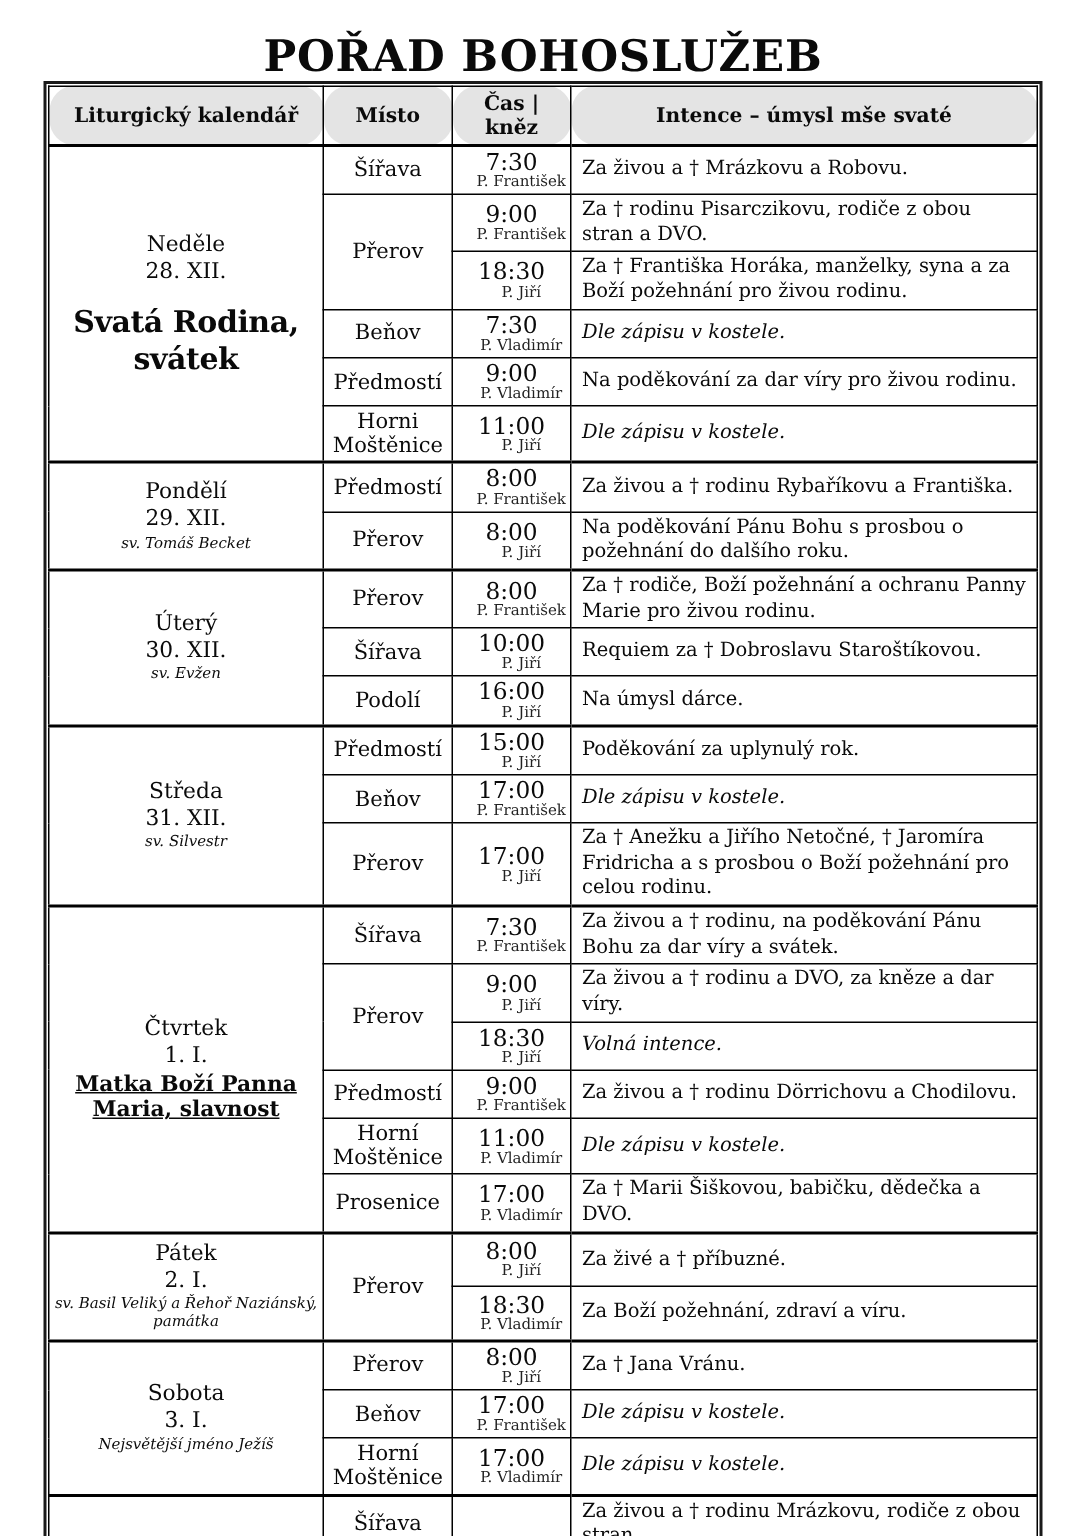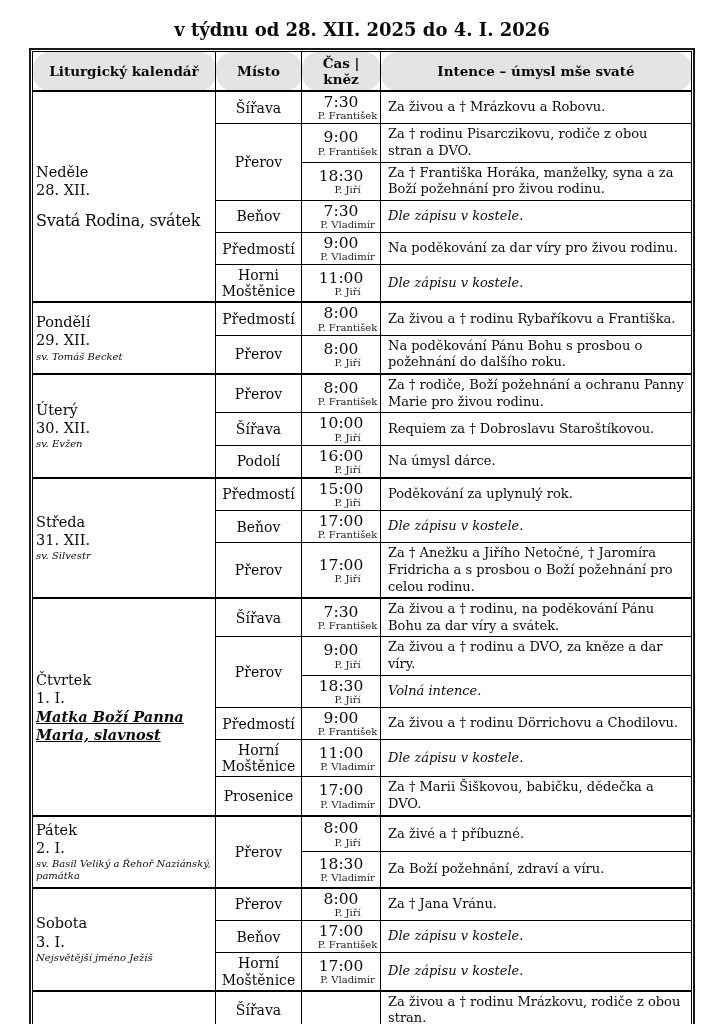--- a/index.html
+++ b/index.html
@@ -32,50 +32,50 @@
   .schedule col.c-int   { width:auto; }
 
   .schedule thead th {
     background:#e4e4e4; font-size:13.5px; font-weight:bold;
     padding:3px 2px; text-align:center;border-radius:17px;
   }
 
   tr.section-start > td { border-top:2.5px solid #000; }
 
   td.day-cell {
-    text-align:left; vertical-align:middle; padding:4px 3px; line-height:1.25;
+    text-align:center; vertical-align:middle; padding:4px 3px; line-height:1.25;
   }
   .day-name, .day-date { font-size:14.5px; }
   .saint { font-style:italic; font-size:10px; margin-top:1px; }
   .feast-bold {
-    font-weight:normal; font-size:16px; margin-top:12px; letter-spacing:-0.3px;
+    font-weight:bold; font-size:20px; margin-top:12px; letter-spacing:-0.3px;
   }
   .feast-bold-italic-underline {
-    font-weight:bold; font-style:italic; text-decoration:underline;
+    font-weight:bold; text-decoration:underline;
     font-size:14.5px; margin-top:1px; line-height:1.2;
   }
 
   td.place-cell {
     text-align:center; vertical-align:middle; font-size:14px; padding:2px 2px;
     line-height:1.15;
   }
   td.time-cell { text-align:center; vertical-align:middle; padding:2px 1px; }
   .t-time  { font-size:15.5px; line-height:1.05; }
   .t-priest{ font-size:10px; line-height:1.1; color:#222;margin-left:13px; }
 
   td.intention-cell {
     font-size:13px; line-height:1.28; padding:2px 7px; vertical-align:middle;
   }
   td.intention-cell.italic { font-style:italic; }
 </style>
 </head>
 <body>
 
 <div class="page">
-  <div class="subtitle">v týdnu od 28. XII. 2025 do 4. I. 2026</div>
+  <h1 class="title">POŘAD BOHOSLUŽEB</h1>
 
   <div class="table-frame">
     <table class="schedule">
       <colgroup>
         <col class="c-cal">
           <col class="c-place">
           <col class="c-time">
           <col class="c-int">
       </colgroup>
       <thead>

